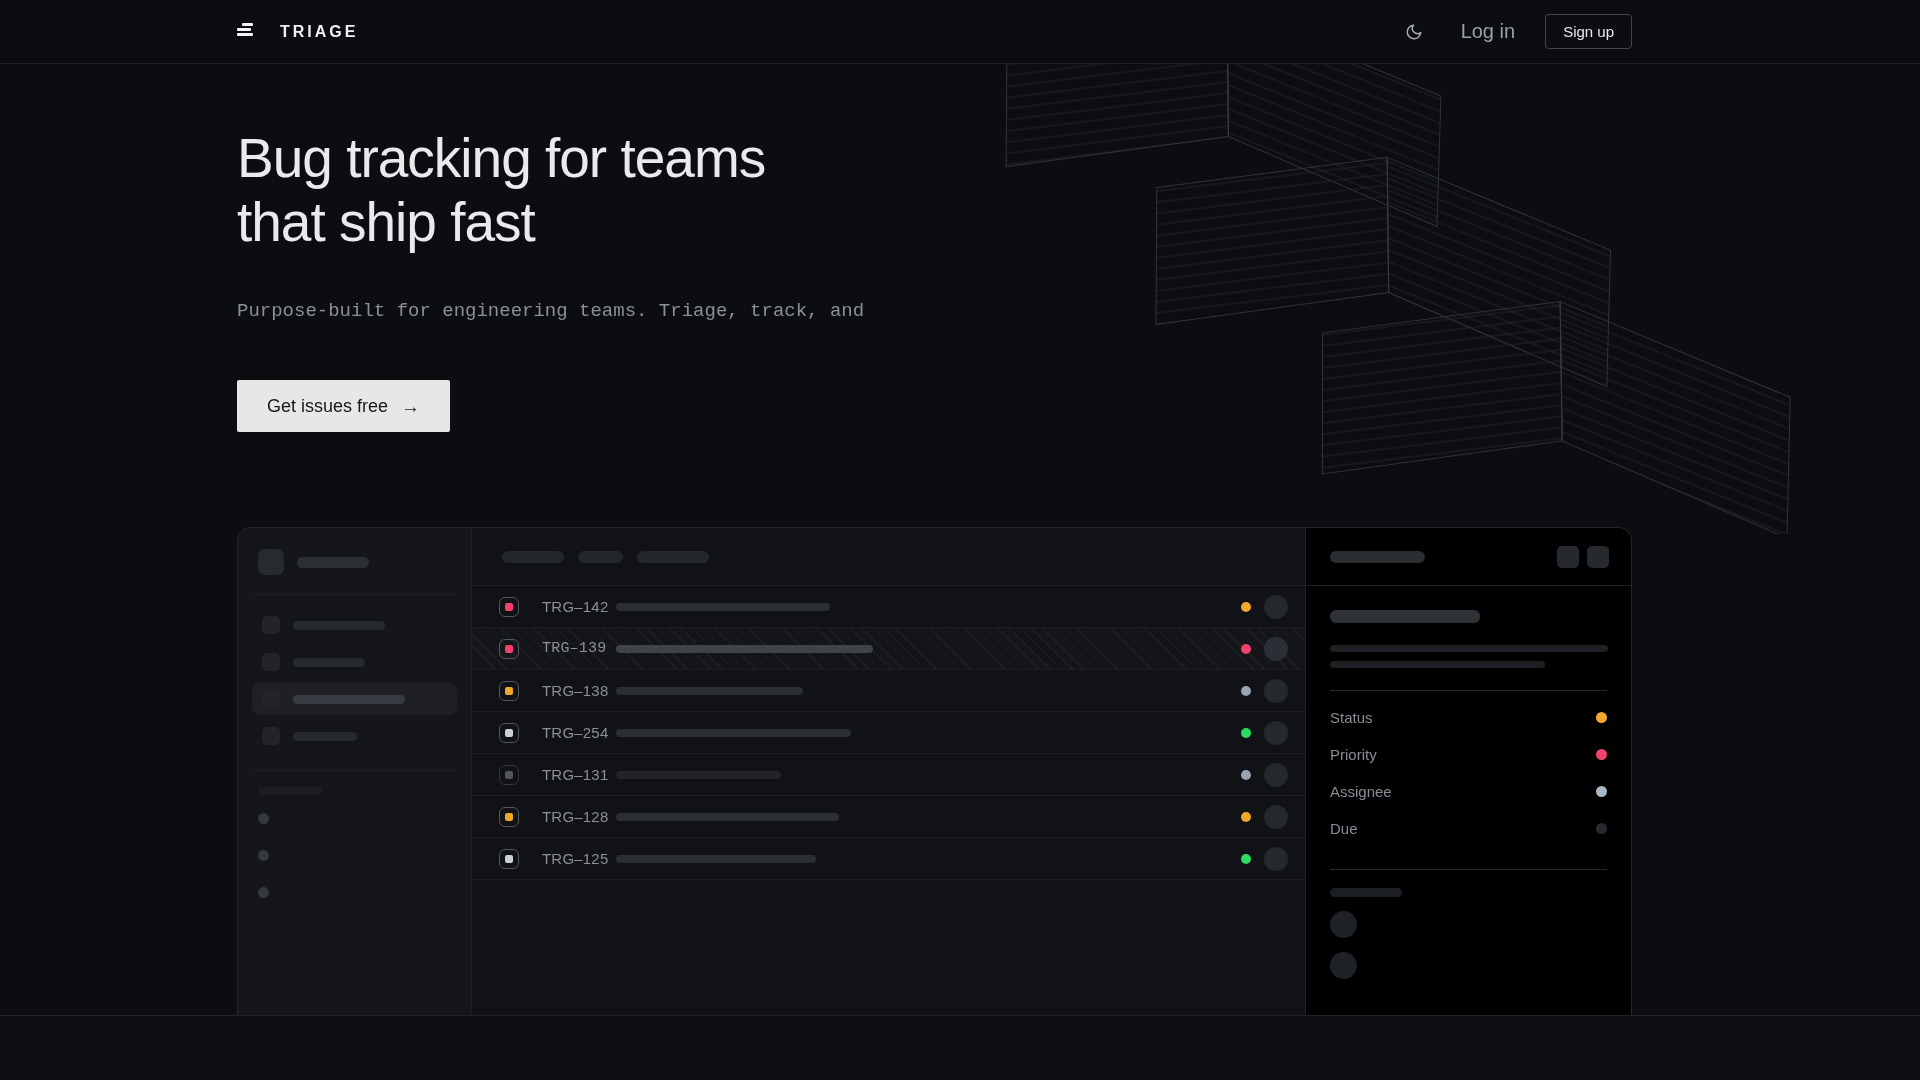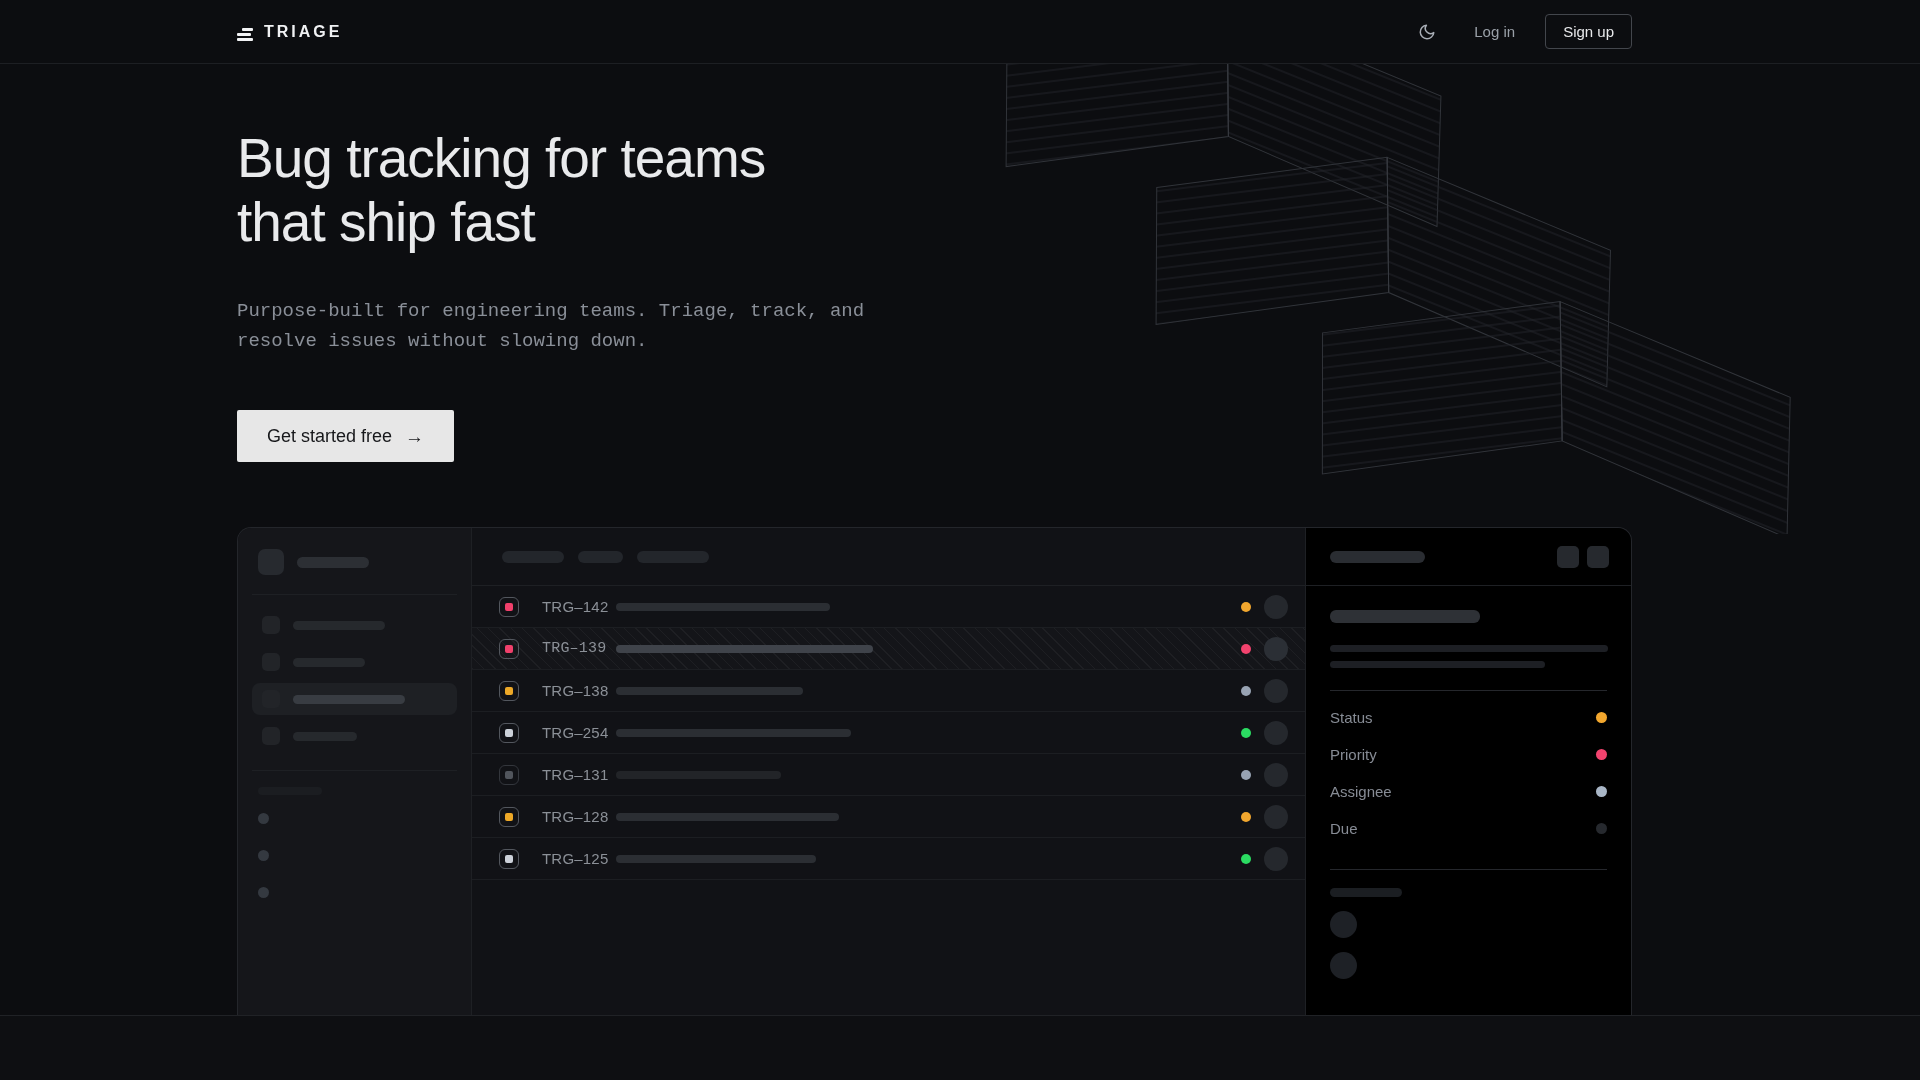--- a/index.html
+++ b/index.html
@@ -11,30 +11,30 @@
     position:relative;
   }
 
   
   .nav {
     position:absolute; top:0; left:0; width:1920px; height:64px;
     border-bottom:1px solid #1d1f23;
     display:flex; align-items:center; justify-content:space-between;
     padding:0 288px 0 237px; z-index:30; background:#0c0d10;
   }
-  .brand { display:flex; align-items:flex-end; gap:11px; }
+  .brand { display:flex; align-items:flex-start; gap:27px; }
   .logo-mark { width:16px; height:13px; display:flex; flex-direction:column; justify-content:space-between; align-items:flex-end; }
   .logo-mark i { display:block; height:3px; border-radius:1px; background:#f2f3f5; }
   .logo-mark i:nth-child(1){ width:11px; }
   .logo-mark i:nth-child(2){ width:14px; align-self:flex-start; }
   .logo-mark i:nth-child(3){ width:16px; }
   .brand-name { font-size:16px; font-weight:700; letter-spacing:3px; color:#f0f1f3; }
   .nav-right { display:flex; align-items:center; gap:30px; }
   .theme-toggle { width:34px; height:34px; display:flex; align-items:center; justify-content:center; cursor:pointer; }
-  .login-link { font-size:15px; color:#9aa0a8; cursor:pointer;text-align:right; }
+  .login-link { font-size:20px; color:#9aa0a8; cursor:pointer;text-align:right; }
   .signup-btn {
     font-size:15px; color:#e8e9eb; background:transparent;
     border:1px solid #43464c; border-radius:4px; padding:8px 17px; cursor:pointer;
     font-family:inherit;
   }
 
   
   .hero {
     position:absolute; top:64px; left:0; width:1920px; height:952px;
     overflow:hidden; border-bottom:1px solid #202226; background:#0c0d10;
@@ -181,24 +181,23 @@
     </g>
   </svg>
 
   <div class="hero-copy">
     <h1 class="hero-title">
       <span>Bug tracking for teams</span>
       <span>that ship fast</span>
     </h1>
     <p class="hero-sub">
       <span>Purpose-built for engineering teams. Triage, track, and</span>
-      <span>resolve issues without slowing down.</span>
     </p>
     <button class="cta-btn">
-      <span>Get started free</span>
+      <span>Get issues free</span>
       <span class="cta-arrow">→</span>
     </button>
   </div>
 
   <div class="mock-card">
 
     <aside class="mock-sidebar">
       <div class="sb-header">
         <div class="sb-logo-sq"></div>
         <div class="sk"></div>

